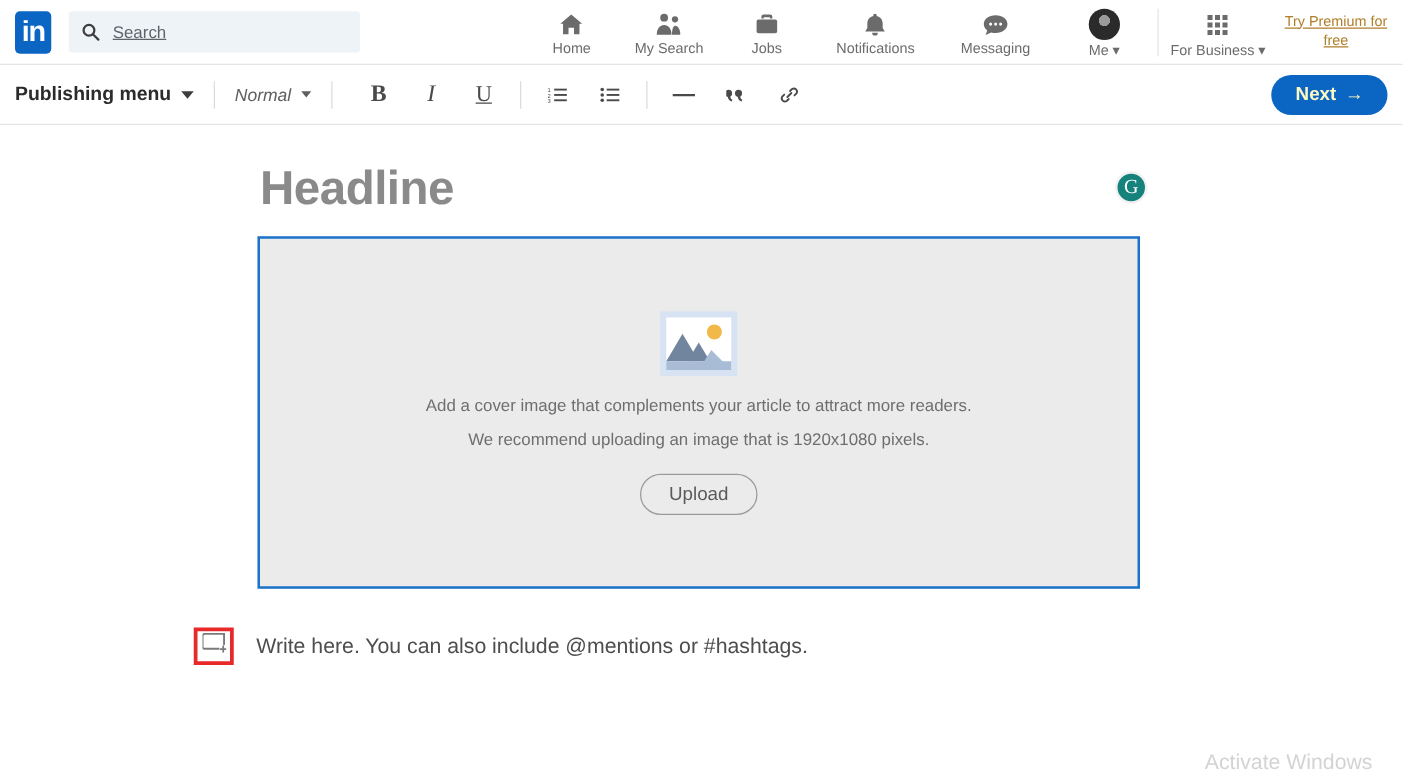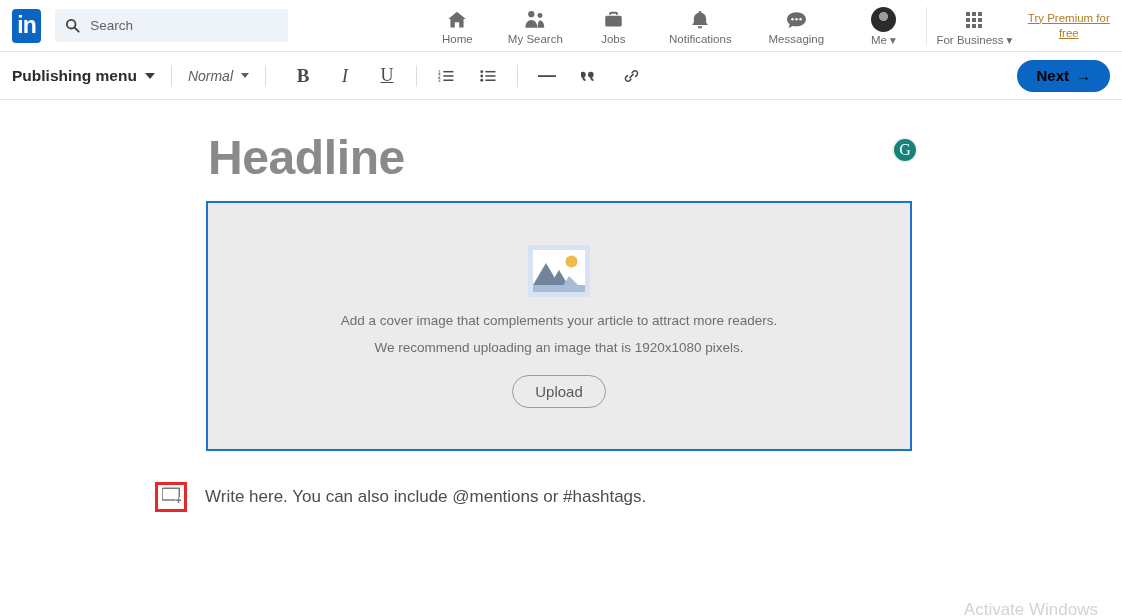--- a/index.html
+++ b/index.html
@@ -39,20 +39,21 @@
     background: #eef3f8;
     border-radius: 3px;
     display: flex; align-items: center;
     padding-left: 10px;
   }
   .search-ico { width: 15px; height: 15px; flex: 0 0 auto; }
   .search-text {
     margin-left: 10px;
     font-size: 13.5px;
     color: #5f6368;
+    text-decoration: underline;
   }
 
   .nav-items { display: flex; align-items: flex-start; margin-left: 130px; }
   .nav-item {
     width: 78px;
     display: flex; flex-direction: column; align-items: center;
     padding-top: 4px;
     cursor: pointer;
   }
   .nav-item.wide { width: 96px; }
@@ -124,41 +125,41 @@
     color: #4a4a4a;
     cursor: pointer;
     font-size: 17px;
   }
   .tb-btn.bold { font-weight: bold; font-family: "Liberation Serif", serif; font-size: 19px;}
   .tb-btn.italic { font-style: italic; font-family: "Liberation Serif", serif; font-size: 19px;}
   .tb-btn.underline { text-decoration: underline; font-family: "Liberation Serif", serif; font-size: 18px;}
   .next-btn {
     margin-left: auto;
     background: #0a66c2;
-    color: #000000;
+    color: #fef9c3;
     border: none;
     border-radius: 18px;
     height: 32px;
     padding: 0 19px;
     font-size: 15px;
     font-weight: bold;
     font-family: "Liberation Sans", sans-serif;
     cursor: pointer;
     display:flex; align-items:center; gap:7px;
   }
 
   
   .editor { position: relative; padding-top: 24px; }
   .headline-row {
     position: relative;
     width: 706px;
     margin-left: 206px;
   }
   .headline {
-    font-size: 48px;
+    font-size: 38px;
     font-weight: bold;
     color: #8a8a8a;
     letter-spacing: -0.4px;
     padding: 6px 0 10px 2px;
   }
   .grammarly {
     position: absolute;
     right: -6px; top: 13px;
     width: 26px; height: 26px;
     border-radius: 50%;
@@ -166,21 +167,21 @@
     border: 2px solid #f1f1f1;
     color: #fff;
     font-size: 16px;
     line-height: 22px;
     text-align: center;
     font-family: "Liberation Serif", serif;
     cursor: pointer;
   }
   .cover-box {
     width: 706px;
-    height: 250px;
+    height: 282px;
     margin-left: 206px;
     margin-top: 6px;
     background: #ebebeb;
     border: 2px solid #1a73c8;
     display: flex;
     flex-direction: column;
     align-items: center;
     justify-content: center;
   }
   .img-ph { width: 62px; height: 52px; }

